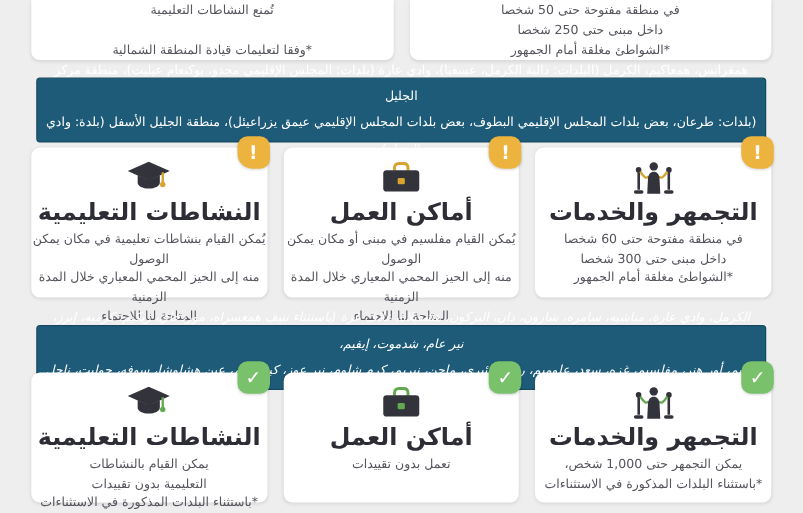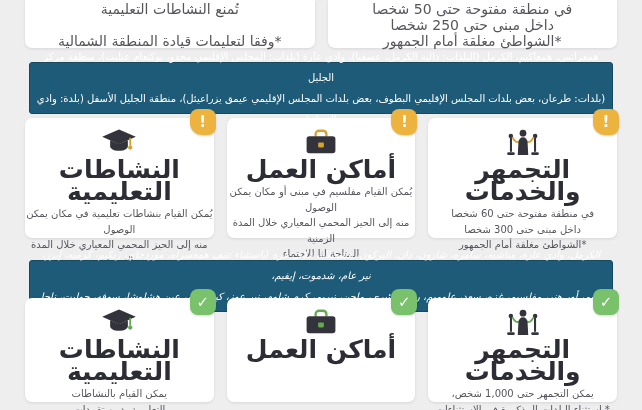--- a/index.html
+++ b/index.html
@@ -5,35 +5,35 @@
   html,body{margin:0;padding:0;}
   body{font-family:"DejaVu Sans",sans-serif;background:#eeeeef;}
   .stage{position:relative;width:642px;height:410px;background:#eeeeef;overflow:hidden;direction:rtl;}
 
   .row{position:absolute;right:25px;left:25px;display:flex;gap:13px;}
   .card{flex:1;background:#ffffff;border-radius:7px;box-shadow:0 1px 3px rgba(0,0,0,.10);position:relative;text-align:center;}
 
   
   .row-top{top:0;height:48px;}
   .row-top .card{border-radius:0 0 7px 7px;padding-top:1px;}
-  .cut-text{font-size:14px;line-height:16px;color:#55555d;white-space:pre-line;}
+  .cut-text{font-size:10px;line-height:16px;color:#55555d;white-space:pre-line;}
 
   
   .banner{position:absolute;right:29px;left:29px;height:52px;background:#1e5b78;border:1px solid #164a61;
           border-radius:3px;display:flex;align-items:center;justify-content:center;box-sizing:border-box;}
   .banner-1{top:62px;}
   .banner-2{top:260px;font-style:italic;}
   .banner-text{color:#ffffff;font-size:10px;line-height:21px;text-align:center;white-space:pre-line;padding:0 6px;}
 
   
   .row-mid{top:118px;height:120px;}
   .row-bot{top:298px;height:104px;}
   .card-inner{padding-top:9px;}
   .icon-box{height:30px;display:flex;align-items:center;justify-content:center;}
-  .card-title{font-size:25px;font-weight:bold;color:#2d2d35;line-height:22px;margin:2px 0 3px;}
+  .card-title{font-size:19px;font-weight:bold;color:#2d2d35;line-height:22px;margin:2px 0 3px;}
   .card-text{font-size:10px;line-height:15.5px;color:#55555d;white-space:pre-line;}
 
   
   .badge{position:absolute;top:-9px;right:-2px;width:26px;height:26px;border-radius:8px 8px 8px 12px;
          display:flex;align-items:center;justify-content:center;color:#fff;font-weight:bold;font-size:15px;
          box-shadow:0 1px 2px rgba(0,0,0,.15);}
   .badge-warn{background:#ecb43e;}
   .badge-ok{background:#79c16b;border-radius:8px;}
 
   
@@ -171,20 +171,21 @@
         </span>
       <div class="card-inner">
         <div class="icon-box green">
           <svg width="36" height="28" viewBox="0 0 40 30">
             <path class="ac" d="M14,9 V6.5 C14,4 15.5,2.5 18,2.5 h4 C24.5,2.5 26,4 26,6.5 V9" fill="none" stroke-width="2.6"></path>
             <rect class="dk" x="4" y="8.5" width="32" height="19" rx="3"></rect>
             <rect class="acf" x="16.8" y="15.5" width="6.4" height="5.5" rx="1.2"></rect>
           </svg>
         </div>
         <div class="card-title">أماكن العمل</div>
+        <div class="card-text">تعمل بدون تقييدات</div>
       </div>
     </div>
 
     <div class="card">
       <span class="badge badge-ok">
           <span>✓</span>
         </span>
       <div class="card-inner">
         <div class="icon-box green">
           <svg width="38" height="28" viewBox="0 0 40 30">

